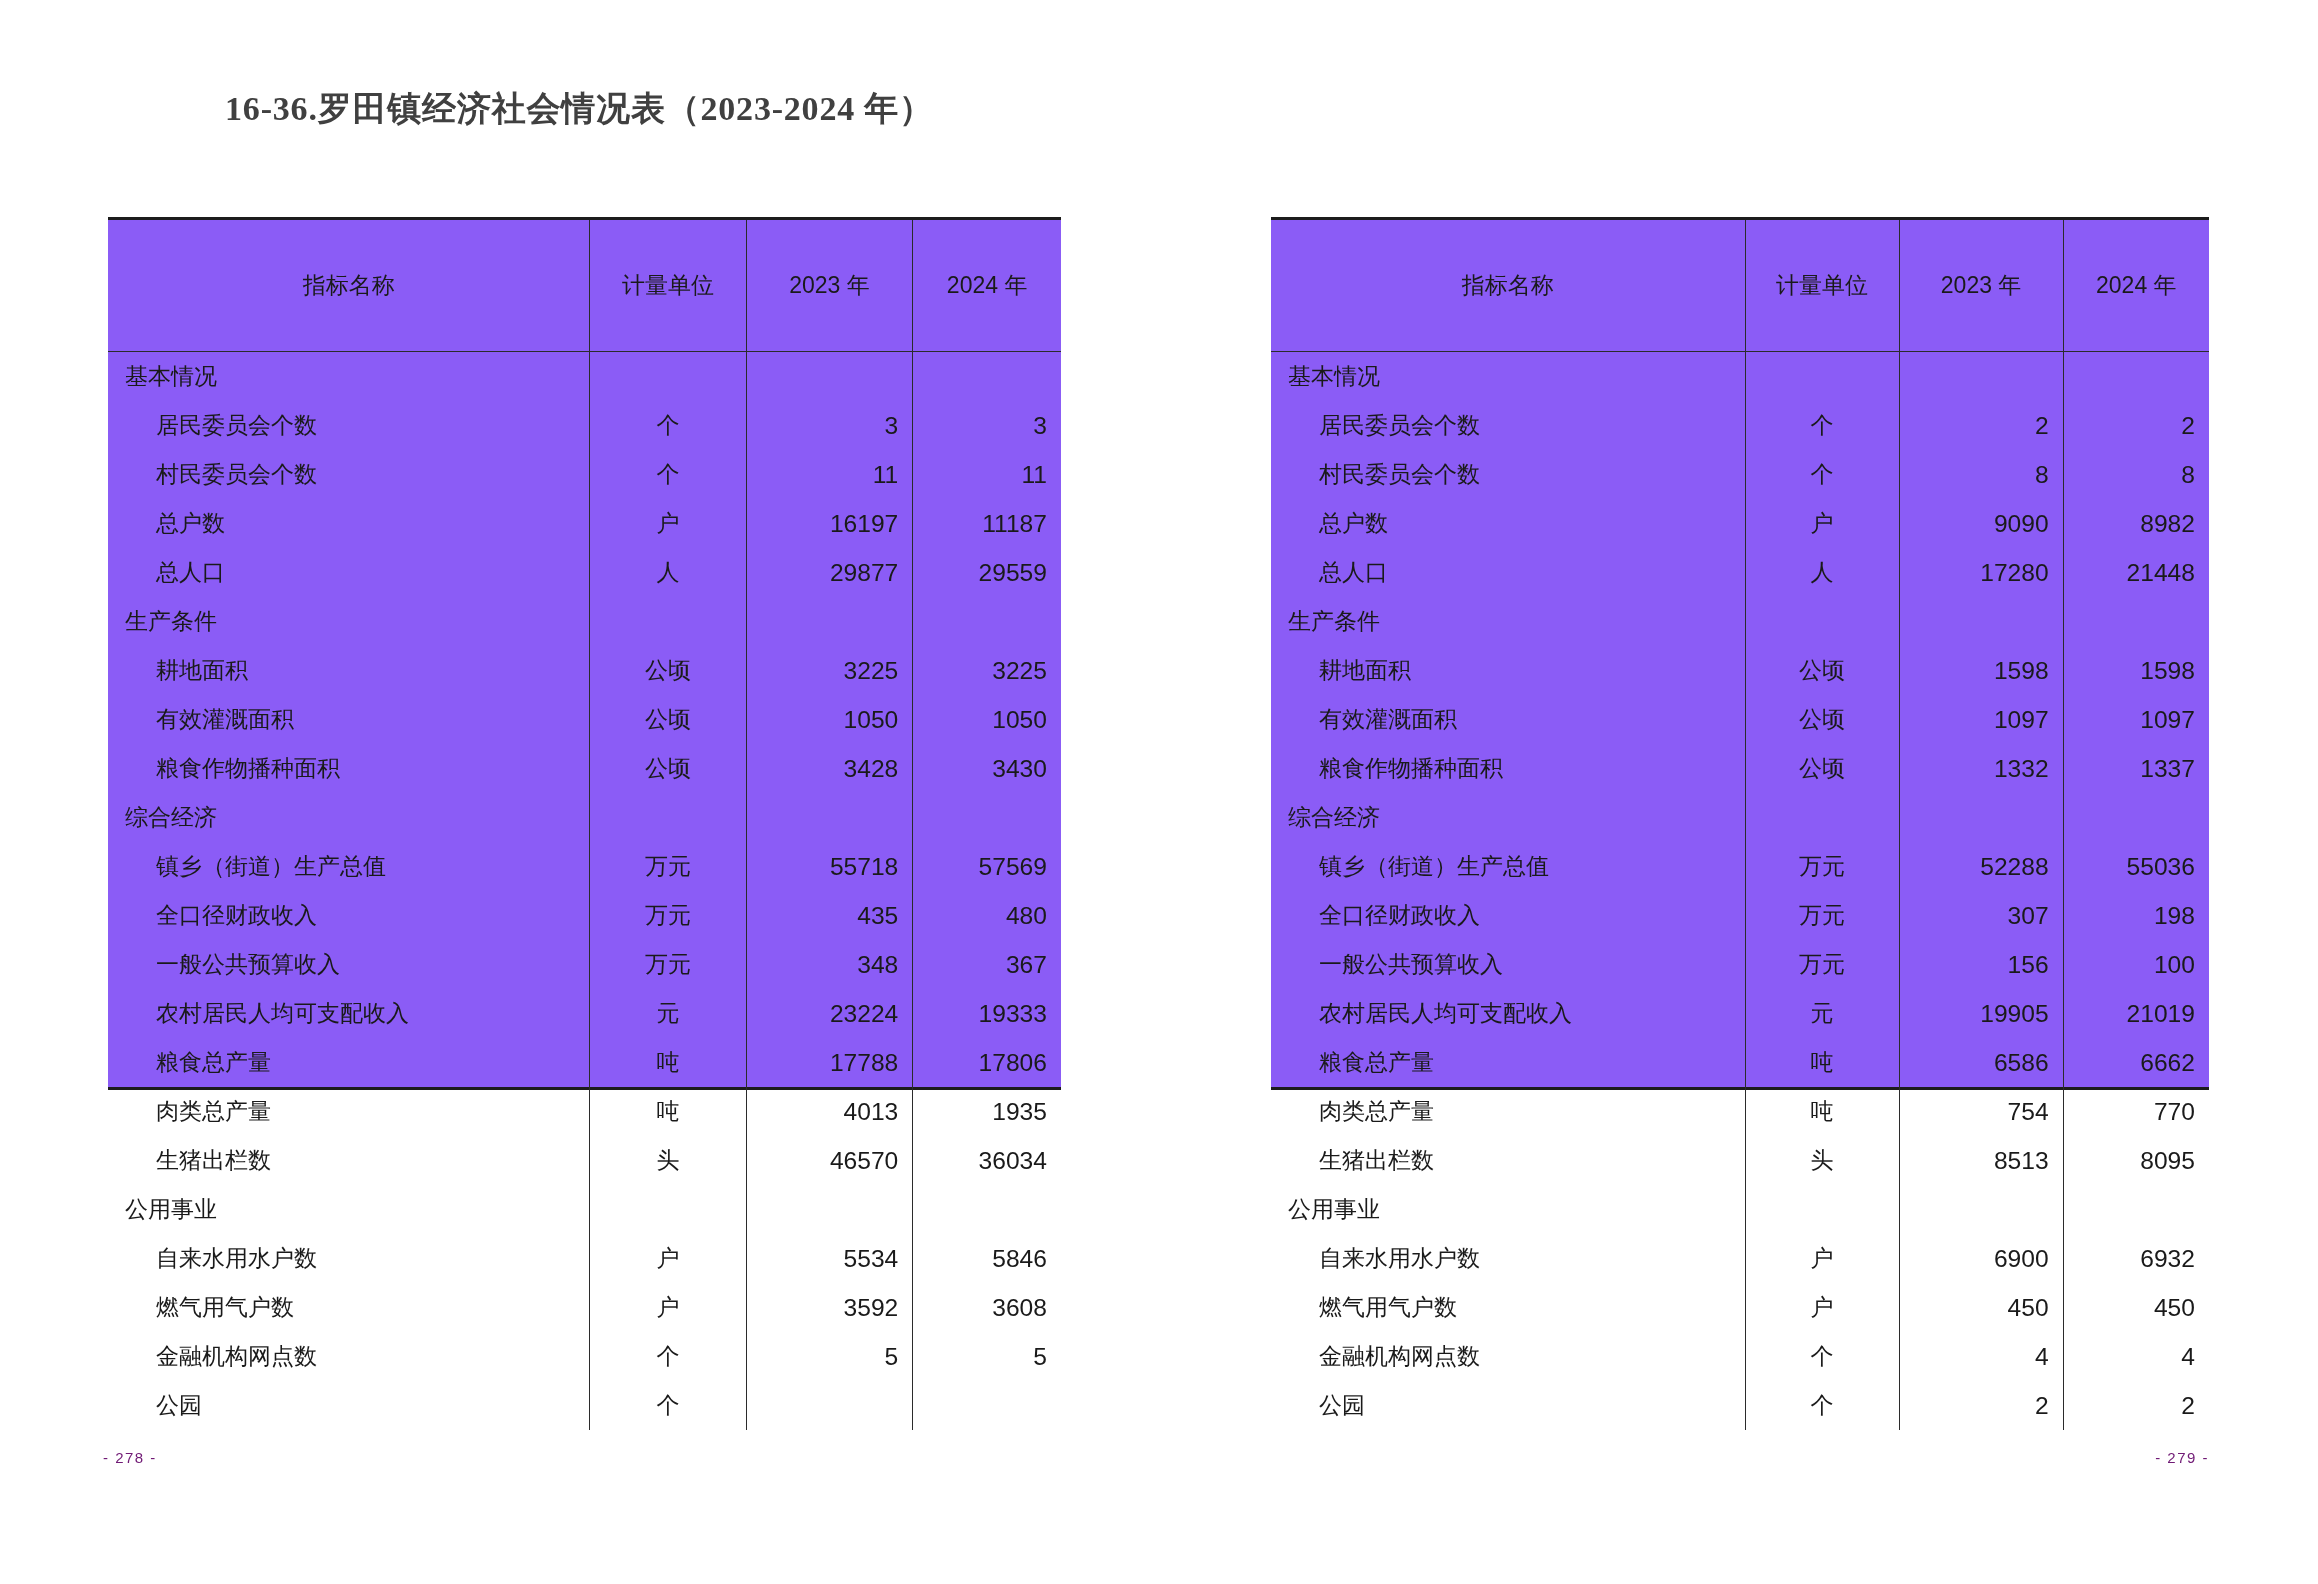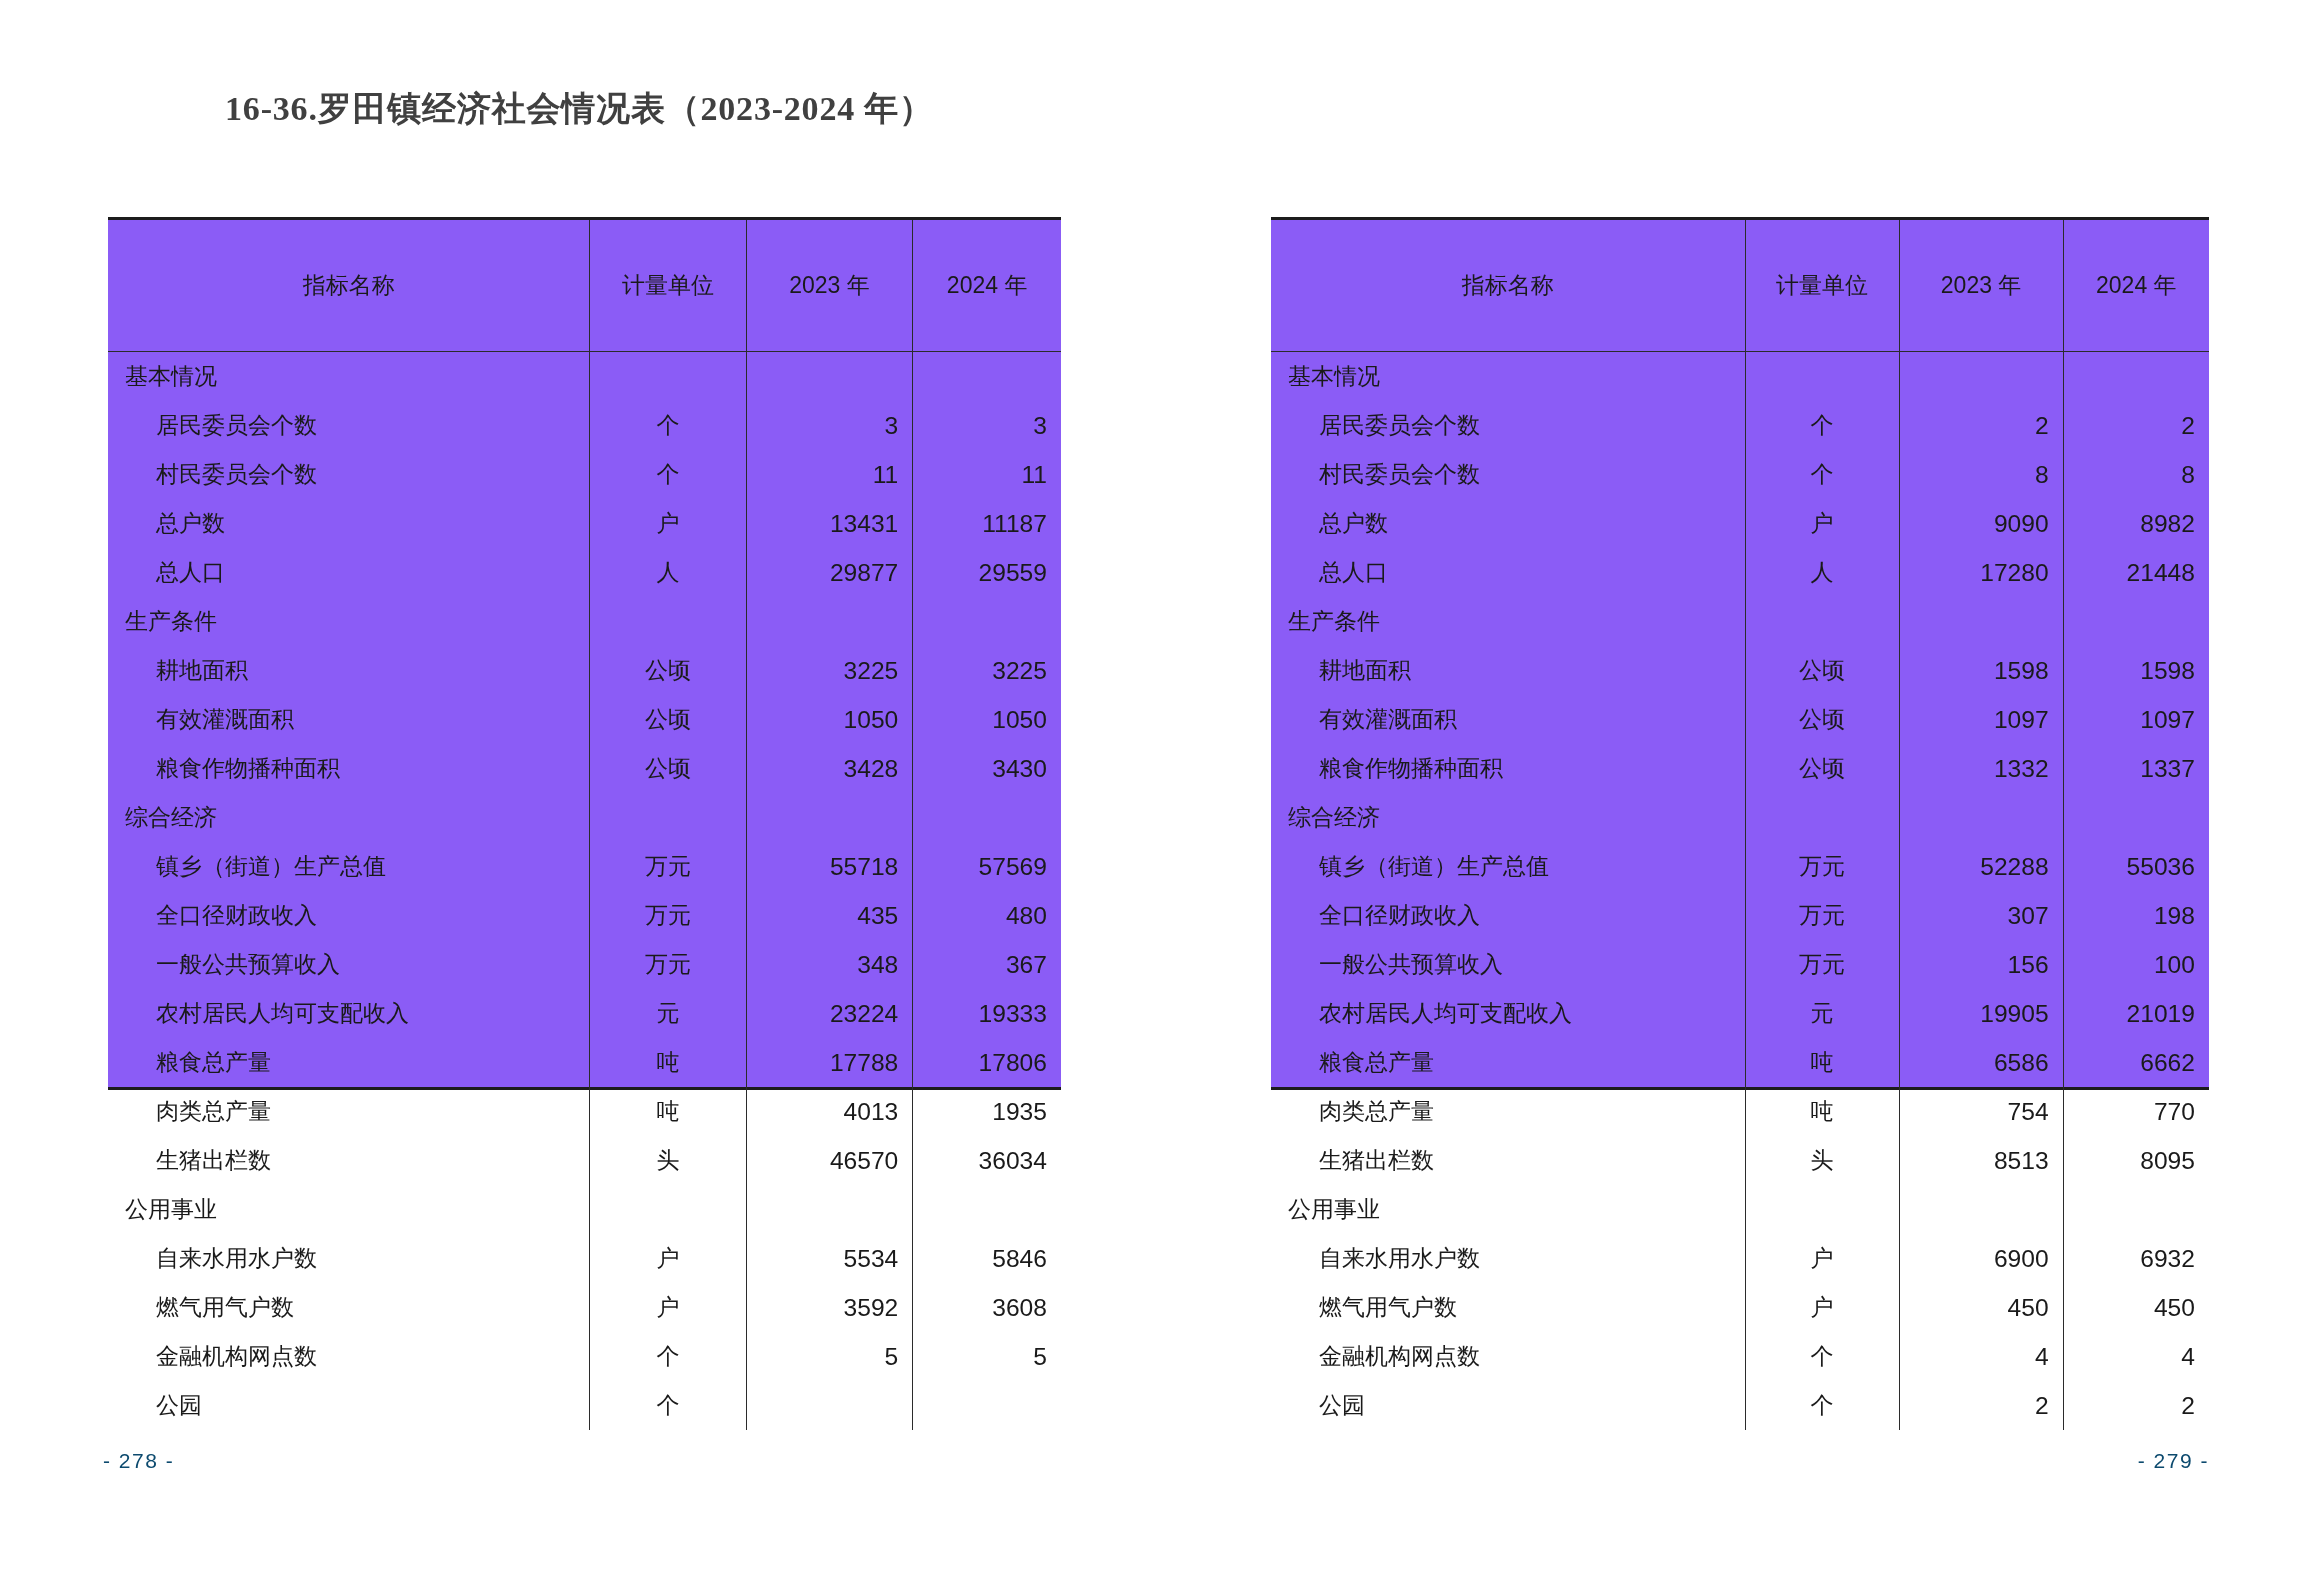--- a/index.html
+++ b/index.html
@@ -47,21 +47,21 @@
   .name-cell{padding-left:48px;}
   .name-cell.section{padding-left:17px;}
   .unit-cell{justify-content:center;}
   .val-cell{
     justify-content:flex-end;padding-right:14px;
     font-family:"Liberation Sans","DejaVu Sans",sans-serif;font-size:24.6px;
   }
   .year-head{font-family:"Liberation Sans","DejaVu Sans",sans-serif;font-size:24px;}
 
   .page-num{
-    position:absolute;top:1449px;font-size:21px;color:#0c4a6e;
+    position:absolute;top:1449px;font-size:15px;color:#701a75;
     font-family:"Liberation Sans","DejaVu Sans",sans-serif;letter-spacing:1.5px;
   }
   .page-left  .page-num{left:103px;}
   .page-right .page-num{right:109px;}
 </style>
 </head>
 <body>
 
 <div class="edge-top"></div>
 <div class="edge-left"></div>
@@ -91,21 +91,21 @@
         </div>
         <div class="trow">
           <div class="cell col-name name-cell">村民委员会个数</div>
           <div class="cell col-unit unit-cell">个</div>
           <div class="cell col-2023 val-cell">11</div>
           <div class="cell col-2024 val-cell">11</div>
         </div>
         <div class="trow">
           <div class="cell col-name name-cell">总户数</div>
           <div class="cell col-unit unit-cell">户</div>
-          <div class="cell col-2023 val-cell">13431</div>
+          <div class="cell col-2023 val-cell">16197</div>
           <div class="cell col-2024 val-cell">11187</div>
         </div>
         <div class="trow">
           <div class="cell col-name name-cell">总人口</div>
           <div class="cell col-unit unit-cell">人</div>
           <div class="cell col-2023 val-cell">29877</div>
           <div class="cell col-2024 val-cell">29559</div>
         </div>
         <div class="trow">
           <div class="cell col-name name-cell section">生产条件</div>

